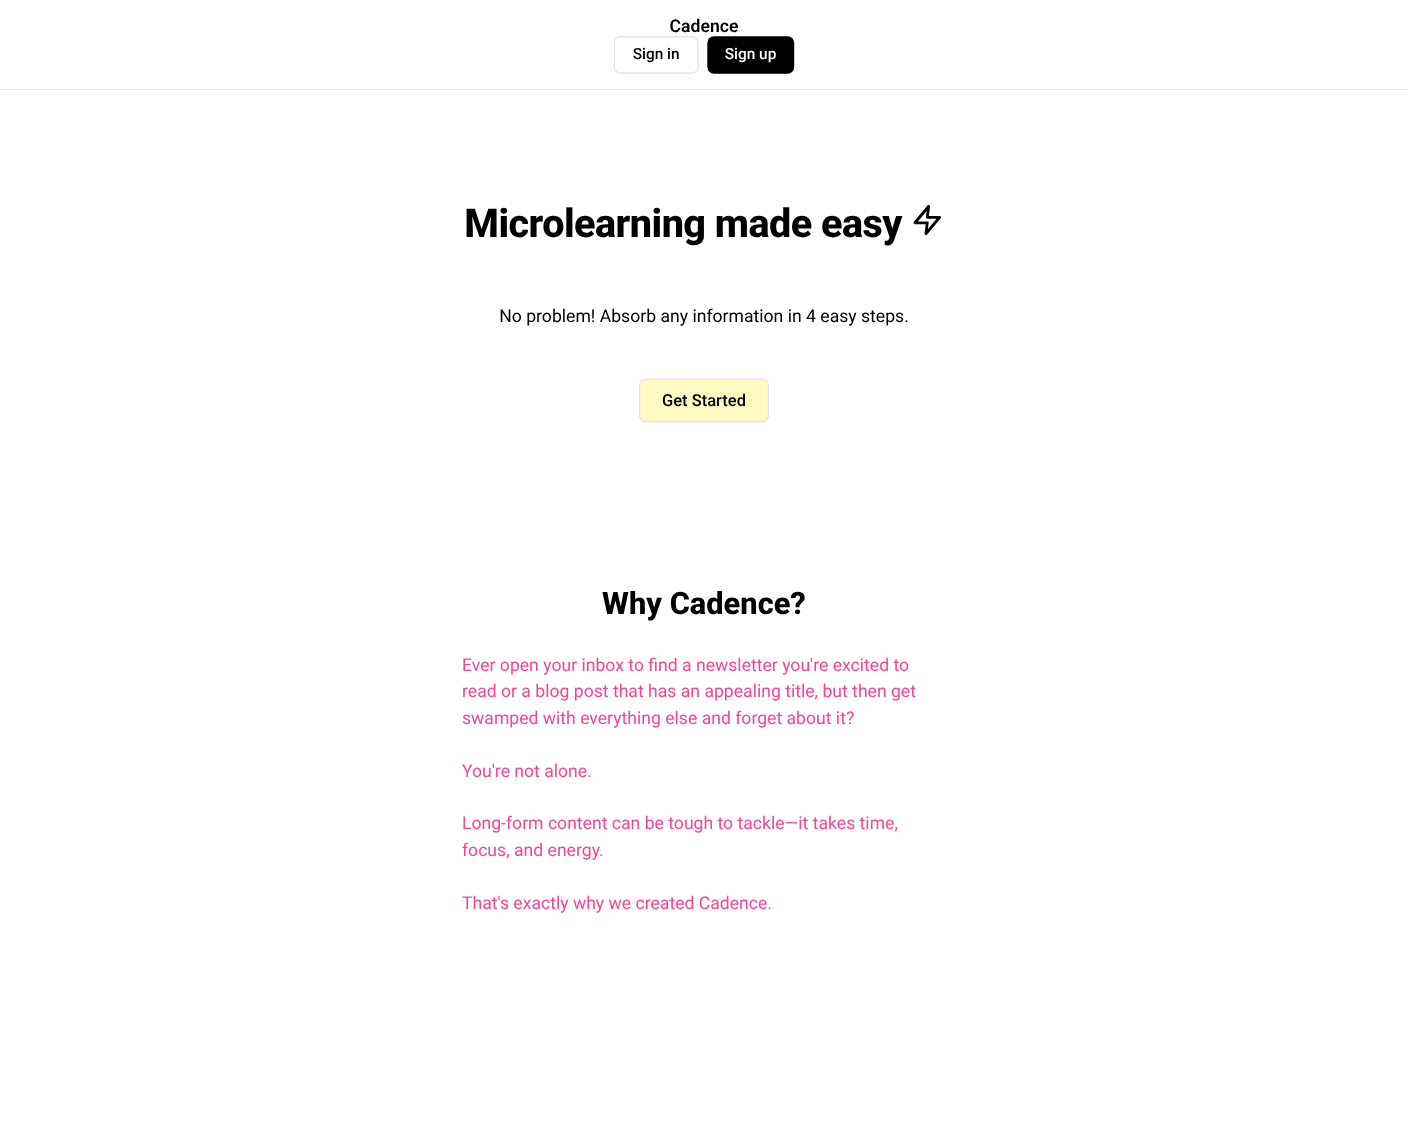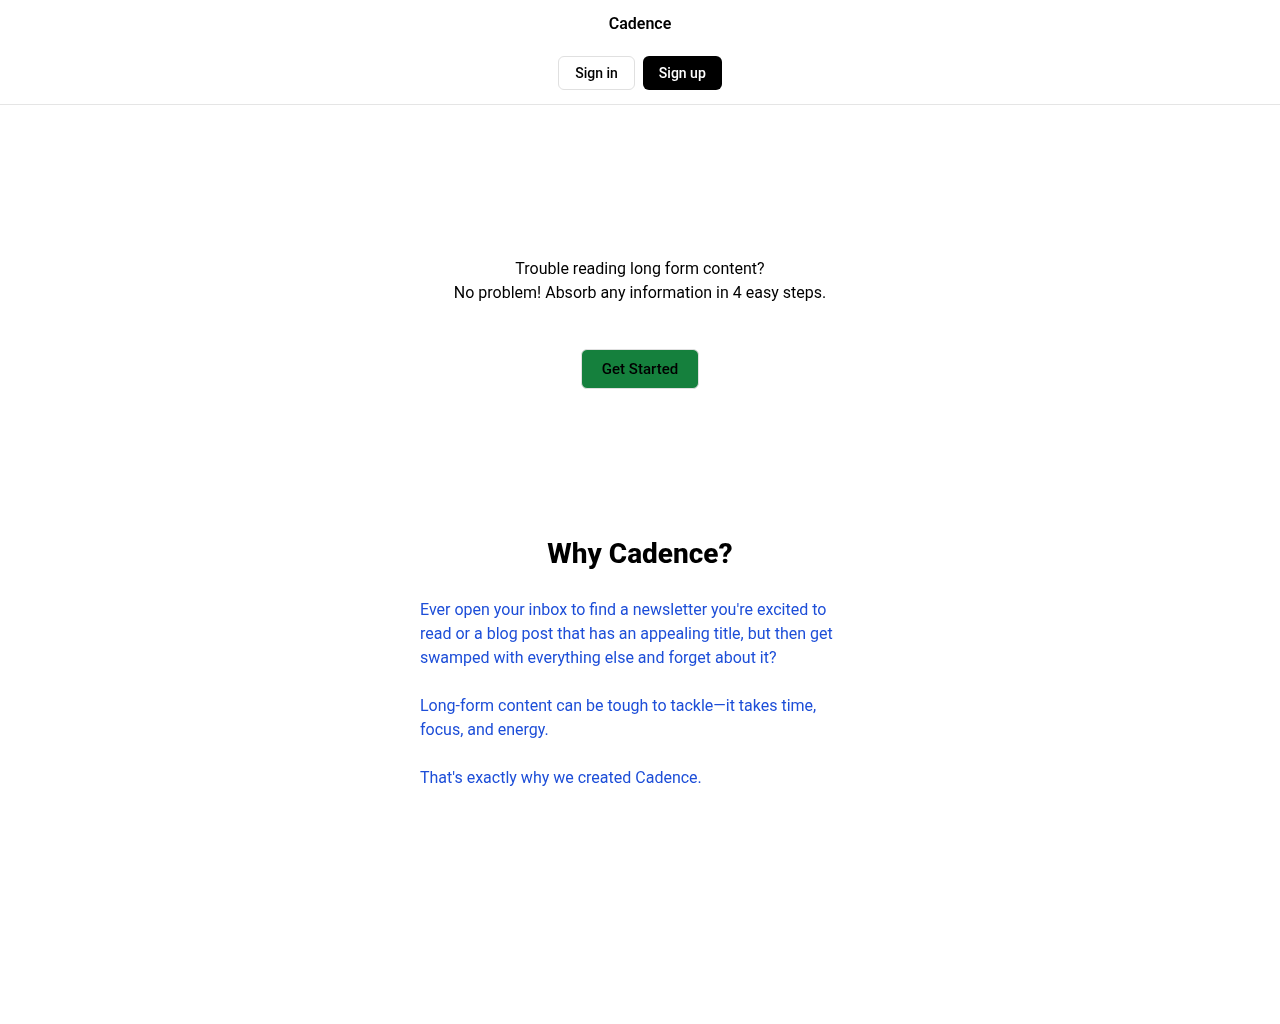--- a/index.html
+++ b/index.html
@@ -37,21 +37,20 @@
     }
     
     .btn {
       padding: 8px 16px;
       border-radius: 6px;
       font-size: 14px;
       font-weight: 500;
       cursor: pointer;
       border: none;
       font-family: inherit;
-      margin-top: 23px;
     }
     
     .btn-outline {
       background: #ffffff;
       border: 1px solid #e0e0e0;
       color: #000000;
     }
     
     .btn-dark {
       background: #000000;
@@ -89,21 +88,21 @@
     
     .hero-subtitle p {
       margin: 0;
     }
     
     .cta-container {
       margin-top: 44px;
     }
     
     .btn-cta {
-      background: #15803d;
+      background: #fef9c3;
       border: 1px solid #e0e0e0;
       color: #000000;
       padding: 10px 20px;
       border-radius: 6px;
       font-size: 15px;
       font-weight: 500;
       cursor: pointer;
       font-family: inherit;
     }
     
@@ -117,43 +116,51 @@
       font-size: 28px;
       font-weight: 800;
       text-align: center;
       margin-bottom: 28px;
     }
     
     .why-paragraph {
       font-size: 16px;
       line-height: 1.5;
       margin-bottom: 24px;
-      color: #1d4ed8;
+      color: #ec4899;
       margin-top: 21px;
     }
   </style>
 </head>
 <body>
 
 <header class="header">
   <div class="logo">Cadence</div>
   <div class="header-buttons">
     <button class="btn btn-outline">Sign in</button>
     <button class="btn btn-dark">Sign up</button>
   </div>
 </header>
 
 <section class="hero">
+  <h1 class="hero-title">
+    <span>Microlearning made easy</span>
+    <span class="bolt-icon">
+      <svg width="30" height="30" viewBox="0 0 24 24" fill="none" stroke="#000000" stroke-width="2" stroke-linecap="round" stroke-linejoin="round">
+        <polygon points="13 2 3 14 12 14 11 22 21 10 12 10 13 2"></polygon>
+      </svg>
+    </span>
+  </h1>
   <div class="hero-subtitle">
-    <p>Trouble reading long form content?</p>
     <p>No problem! Absorb any information in 4 easy steps.</p>
   </div>
   <div class="cta-container">
     <button class="btn-cta">Get Started</button>
   </div>
 </section>
 
 <section class="why-section">
   <h2 class="why-title">Why Cadence?</h2>
   <p class="why-paragraph">Ever open your inbox to find a newsletter you're excited to read or a blog post that has an appealing title, but then get swamped with everything else and forget about it?</p>
+  <p class="why-paragraph">You're not alone.</p>
   <p class="why-paragraph">Long-form content can be tough to tackle—it takes time, focus, and energy.</p>
   <p class="why-paragraph">That's exactly why we created Cadence.</p>
 </section>
 
 </body></html>

